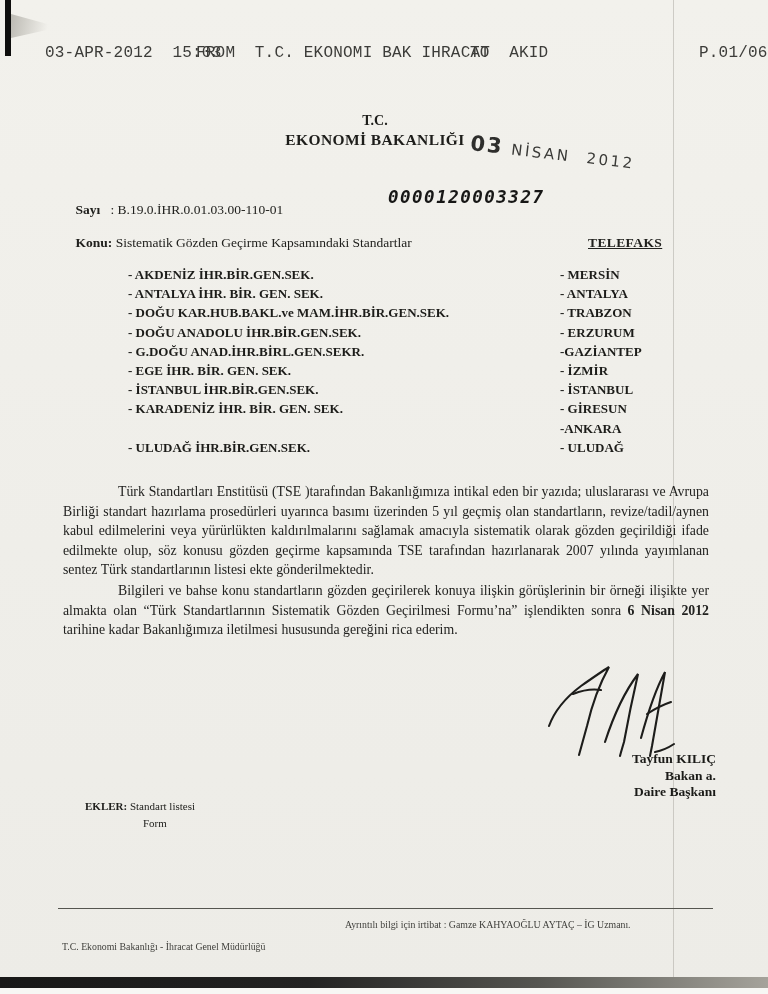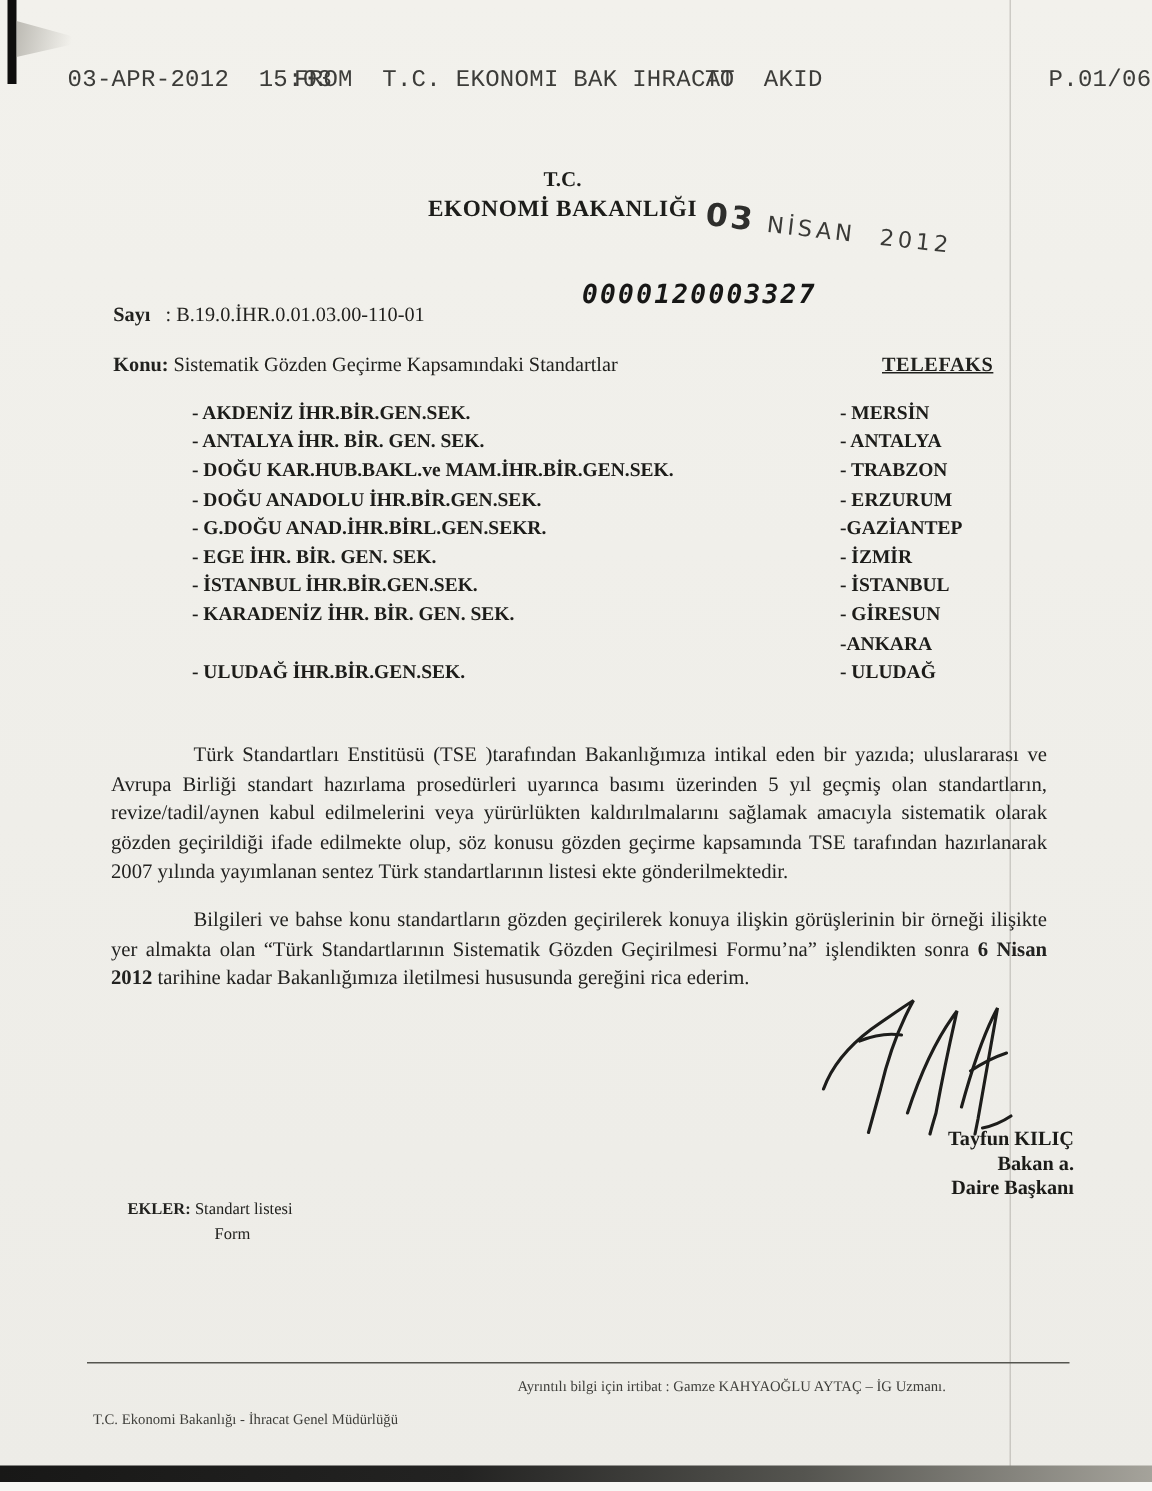--- a/index.html
+++ b/index.html
@@ -50,21 +50,21 @@
 
   
   .recipients{position:absolute;left:128px;top:265px;width:560px;font-weight:bold;
     font-size:13px;color:#1c1c19;}
   .recip-row{position:relative;height:19.2px;line-height:19.2px;white-space:nowrap;}
   .recip-city{position:absolute;left:432px;top:0;}
 
   
   .body-text{position:absolute;left:62px;top:481px;width:648px;font-size:13.8px;
     line-height:19.6px;text-align:justify;color:#222220;}
-  .body-text p{margin:12px;text-indent:55px;}
+  .body-text p{margin:1px;text-indent:55px;}
   .b-strong{font-weight:bold;}
 
   
   .signature-svg{position:absolute;left:543px;top:664px;}
   .sign-block{position:absolute;left:570px;top:751px;width:146px;text-align:right;
     font-weight:bold;font-size:13.5px;line-height:16.5px;color:#1b1b18;}
 
   
   .ekler{position:absolute;left:85px;top:798px;font-size:11px;line-height:17px;}
   .ekler-item2{padding-left:58px;}

